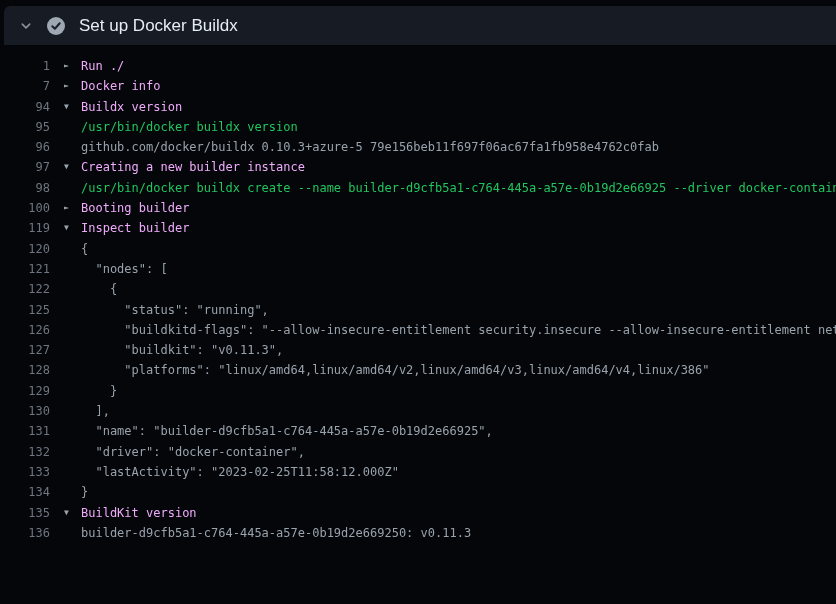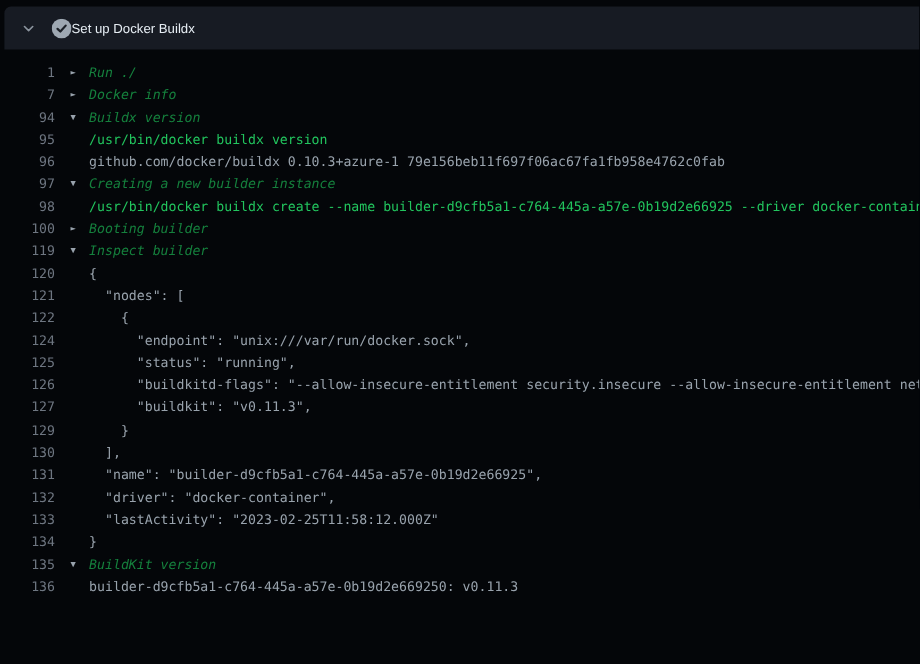--- a/index.html
+++ b/index.html
@@ -34,22 +34,23 @@
     justify-content: center;
     flex-shrink: 0;
   }
   .status {
     width: 18px;
     height: 18px;
     margin-left: 13px;
     flex-shrink: 0;
   }
   #step-title {
+    margin-left: 14px;
     font-family: "Liberation Sans", sans-serif;
-    font-size: 12px;
+    font-size: 17px;
     font-weight: 400;
     color: #e6edf3;
     white-space: nowrap;
   }
   
   #log {
     position: absolute;
     top: 45px;
     left: 0;
     right: 0;
@@ -79,21 +80,21 @@
     padding-left: 14px;
     color: #99a3ad;
     font-size: 8px;
     line-height: 20.3px;
   }
   .line .txt {
     flex: 1 1 auto;
     overflow: hidden;
     white-space: pre;
   }
-  .line.group .txt { color: #15803d; font-style: italic; }
+  .line.group .txt { color: #f0abfc; }
   .line.group { cursor: pointer; }
   .line.command .txt { color: #22c55e; }
   .line.output .txt { color: #99a3ad; }
 </style>
 </head>
 <body>
 
 <div id="app">
 
   <div id="step-header">
@@ -109,32 +110,32 @@
       </svg>
     </span>
     <span id="step-title">Set up Docker Buildx</span>
   </div>
 
   <div id="log">
       <div class="line group"><span class="num">1</span><span class="gutter">►</span><span class="txt">Run ./</span></div>
       <div class="line group"><span class="num">7</span><span class="gutter">►</span><span class="txt">Docker info</span></div>
       <div class="line group"><span class="num">94</span><span class="gutter">▼</span><span class="txt">Buildx version</span></div>
       <div class="line command"><span class="num">95</span><span class="gutter"></span><span class="txt">/usr/bin/docker buildx version</span></div>
-      <div class="line output"><span class="num">96</span><span class="gutter"></span><span class="txt">github.com/docker/buildx 0.10.3+azure-1 79e156beb11f697f06ac67fa1fb958e4762c0fab</span></div>
+      <div class="line output"><span class="num">96</span><span class="gutter"></span><span class="txt">github.com/docker/buildx 0.10.3+azure-5 79e156beb11f697f06ac67fa1fb958e4762c0fab</span></div>
       <div class="line group"><span class="num">97</span><span class="gutter">▼</span><span class="txt">Creating a new builder instance</span></div>
       <div class="line command"><span class="num">98</span><span class="gutter"></span><span class="txt">/usr/bin/docker buildx create --name builder-d9cfb5a1-c764-445a-a57e-0b19d2e66925 --driver docker-container</span></div>
       <div class="line group"><span class="num">100</span><span class="gutter">►</span><span class="txt">Booting builder</span></div>
       <div class="line group"><span class="num">119</span><span class="gutter">▼</span><span class="txt">Inspect builder</span></div>
       <div class="line output"><span class="num">120</span><span class="gutter"></span><span class="txt">{</span></div>
       <div class="line output"><span class="num">121</span><span class="gutter"></span><span class="txt">  "nodes": [</span></div>
       <div class="line output"><span class="num">122</span><span class="gutter"></span><span class="txt">    {</span></div>
-      <div class="line output"><span class="num">124</span><span class="gutter"></span><span class="txt">      "endpoint": "unix:///var/run/docker.sock",</span></div>
       <div class="line output"><span class="num">125</span><span class="gutter"></span><span class="txt">      "status": "running",</span></div>
       <div class="line output"><span class="num">126</span><span class="gutter"></span><span class="txt">      "buildkitd-flags": "--allow-insecure-entitlement security.insecure --allow-insecure-entitlement network.host",</span></div>
       <div class="line output"><span class="num">127</span><span class="gutter"></span><span class="txt">      "buildkit": "v0.11.3",</span></div>
+      <div class="line output"><span class="num">128</span><span class="gutter"></span><span class="txt">      "platforms": "linux/amd64,linux/amd64/v2,linux/amd64/v3,linux/amd64/v4,linux/386"</span></div>
       <div class="line output"><span class="num">129</span><span class="gutter"></span><span class="txt">    }</span></div>
       <div class="line output"><span class="num">130</span><span class="gutter"></span><span class="txt">  ],</span></div>
       <div class="line output"><span class="num">131</span><span class="gutter"></span><span class="txt">  "name": "builder-d9cfb5a1-c764-445a-a57e-0b19d2e66925",</span></div>
       <div class="line output"><span class="num">132</span><span class="gutter"></span><span class="txt">  "driver": "docker-container",</span></div>
       <div class="line output"><span class="num">133</span><span class="gutter"></span><span class="txt">  "lastActivity": "2023-02-25T11:58:12.000Z"</span></div>
       <div class="line output"><span class="num">134</span><span class="gutter"></span><span class="txt">}</span></div>
       <div class="line group"><span class="num">135</span><span class="gutter">▼</span><span class="txt">BuildKit version</span></div>
       <div class="line output"><span class="num">136</span><span class="gutter"></span><span class="txt">builder-d9cfb5a1-c764-445a-a57e-0b19d2e669250: v0.11.3</span></div>
     </div>
 

